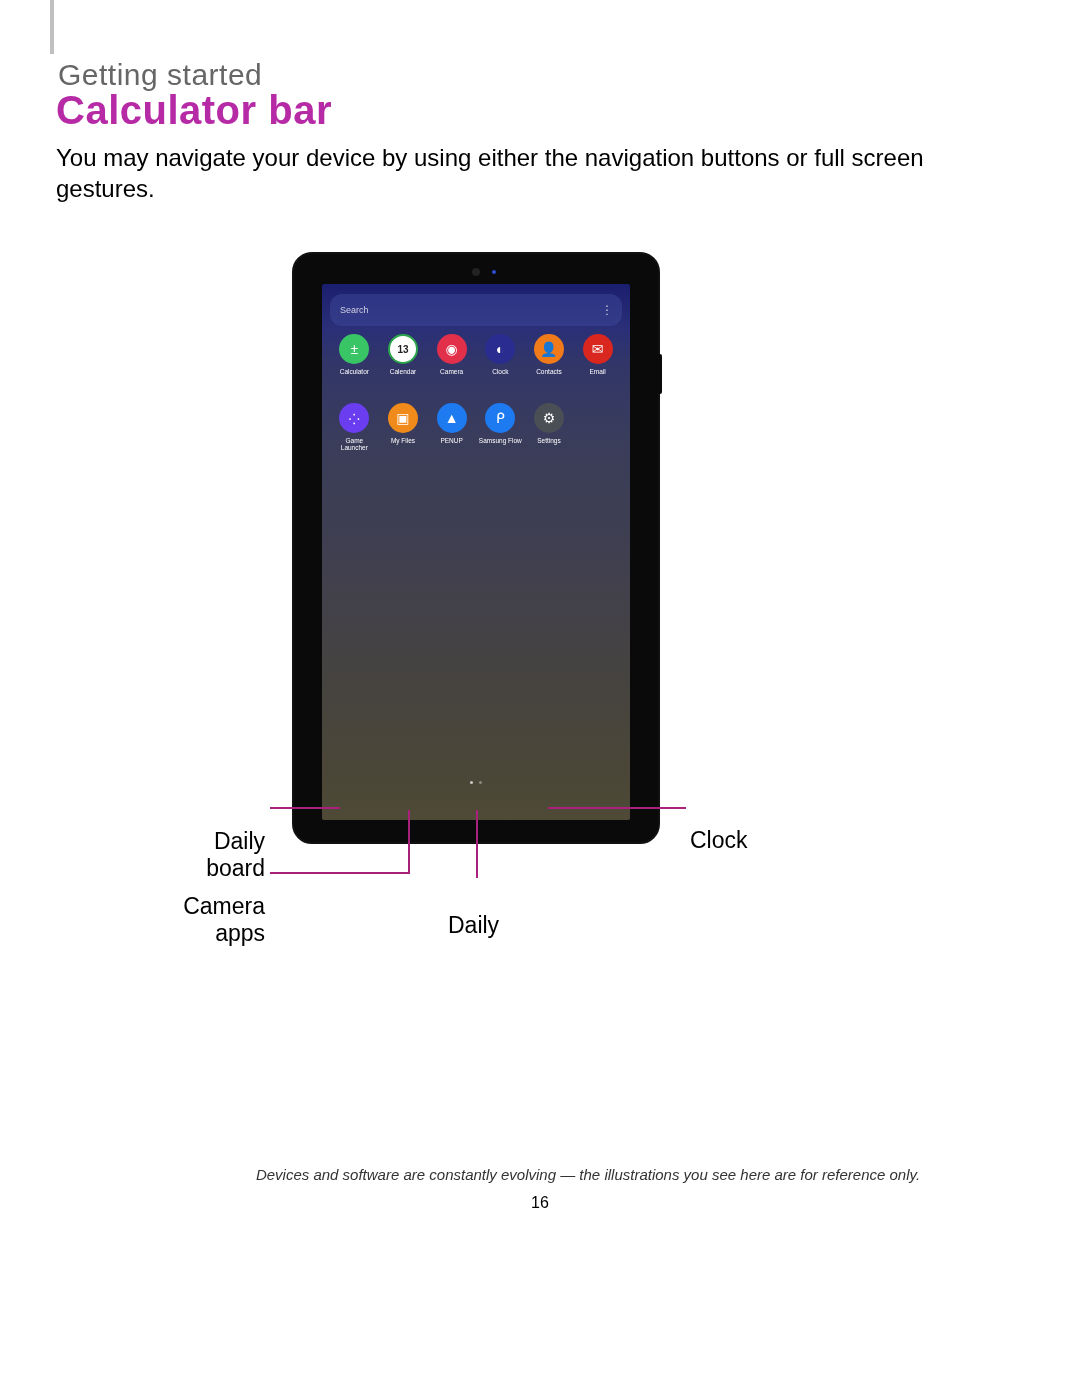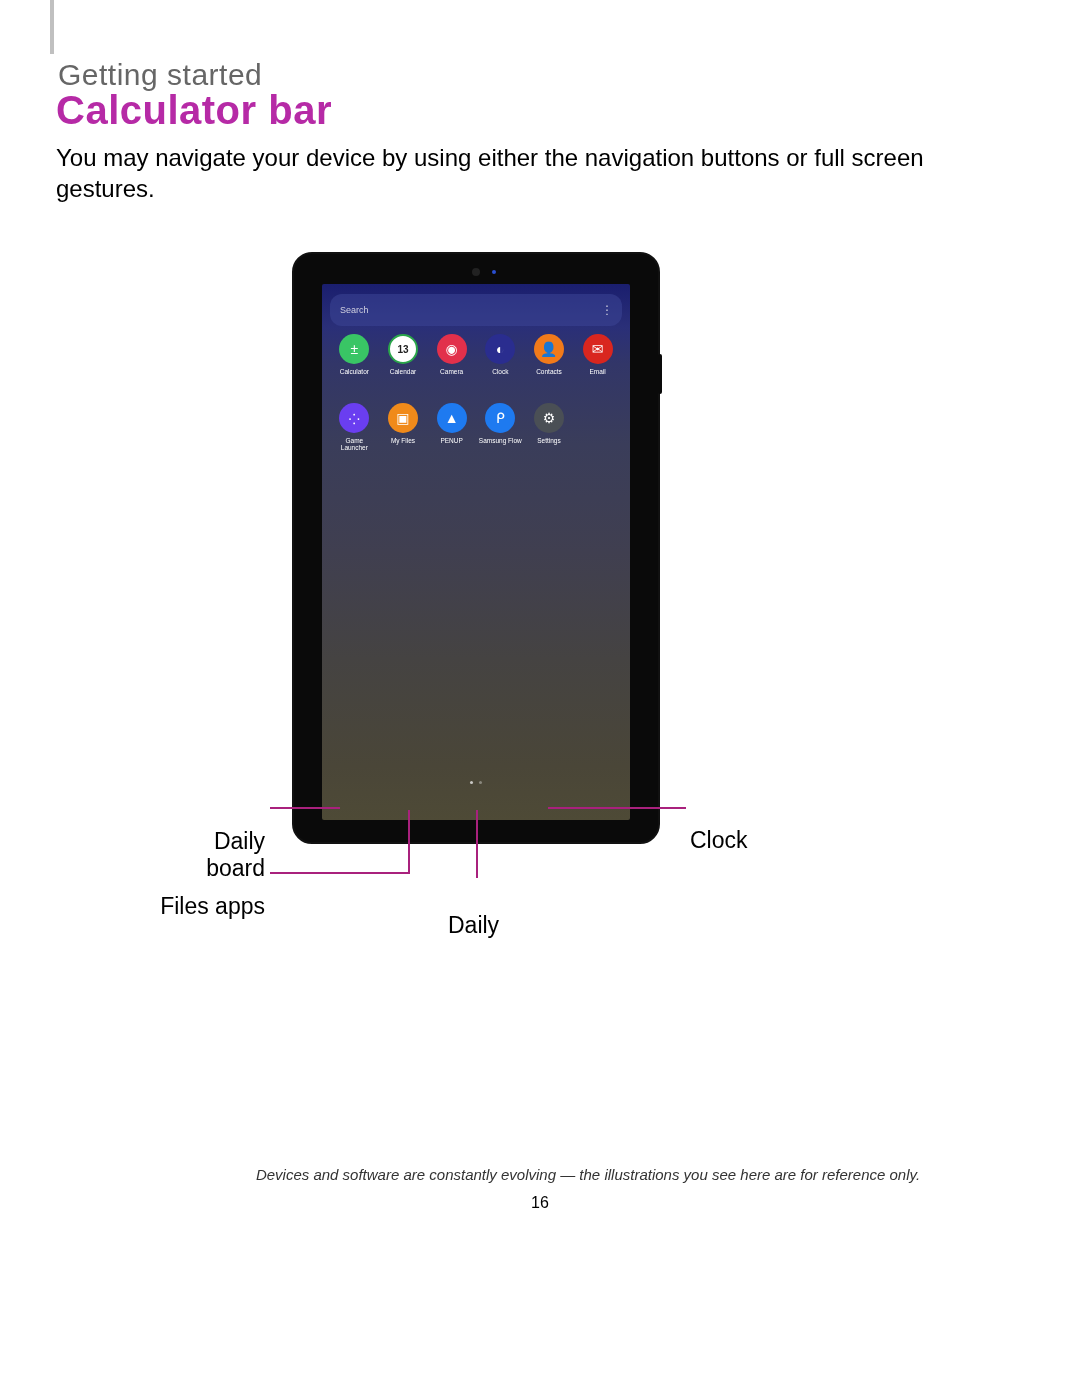--- a/index.html
+++ b/index.html
@@ -197,21 +197,21 @@
     <div class="page-dots">
       <div class="pdot"></div>
       <div class="pdot dim"></div>
     </div>
   </div>
 </div>
 
 <div class="callout-label" style="top:793px; left:155px; text-align:right; width:110px;">Daily board</div>
 <div class="hline" style="top:807px; left:270px; width:70px;"></div>
 
-<div class="callout-label" style="top:858px; left:150px; text-align:right; width:115px;">Files apps</div>
+<div class="callout-label" style="top:858px; left:150px; text-align:right; width:115px;">Camera apps</div>
 <div class="hline" style="top:872px; left:270px; width:140px;"></div>
 <div class="vline" style="top:810px; left:408px; height:62px;"></div>
 
 <div class="callout-label" style="top:877px; left:448px;">Daily</div>
 <div class="vline" style="top:810px; left:476px; height:68px;"></div>
 
 <div class="callout-label" style="top:792px; left:690px;">Clock</div>
 <div class="hline" style="top:807px; left:548px; width:138px;"></div>
 
 <div class="footnote">Devices and software are constantly evolving — the illustrations you see here are for reference only.</div>

